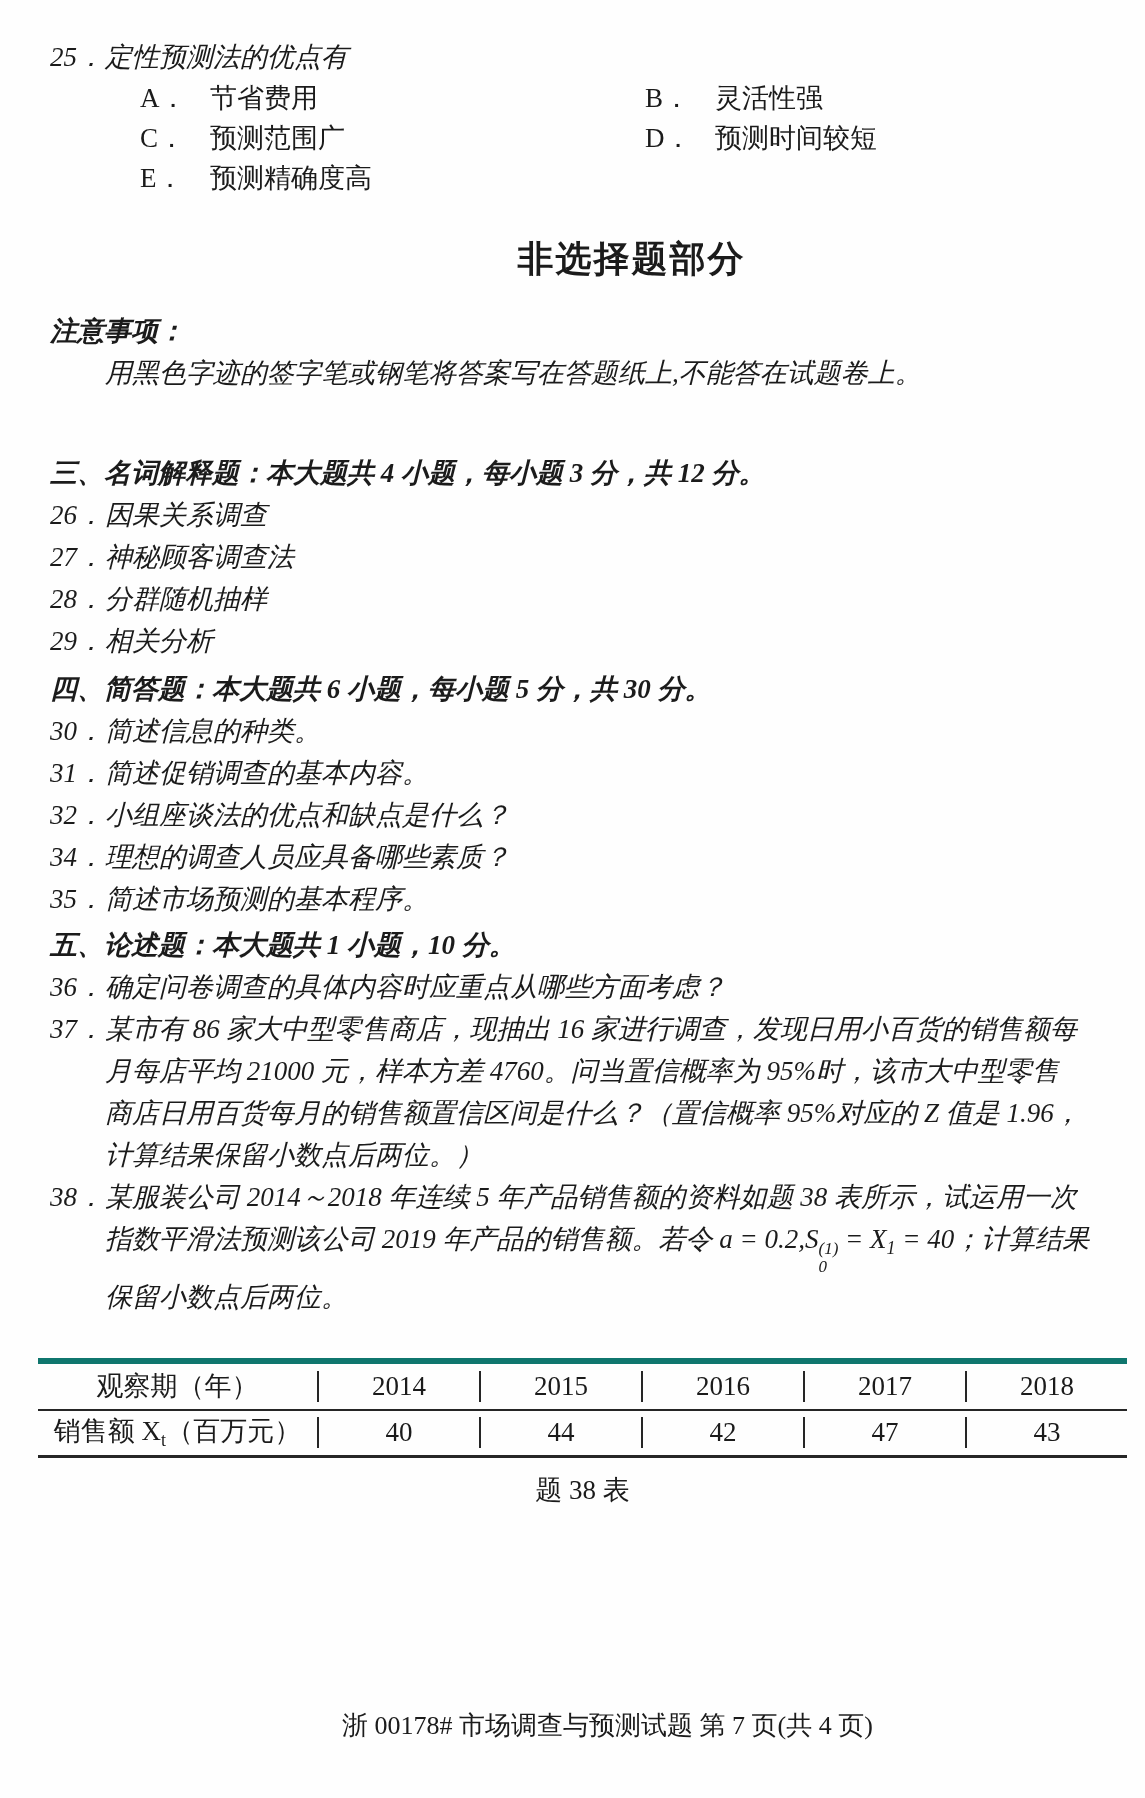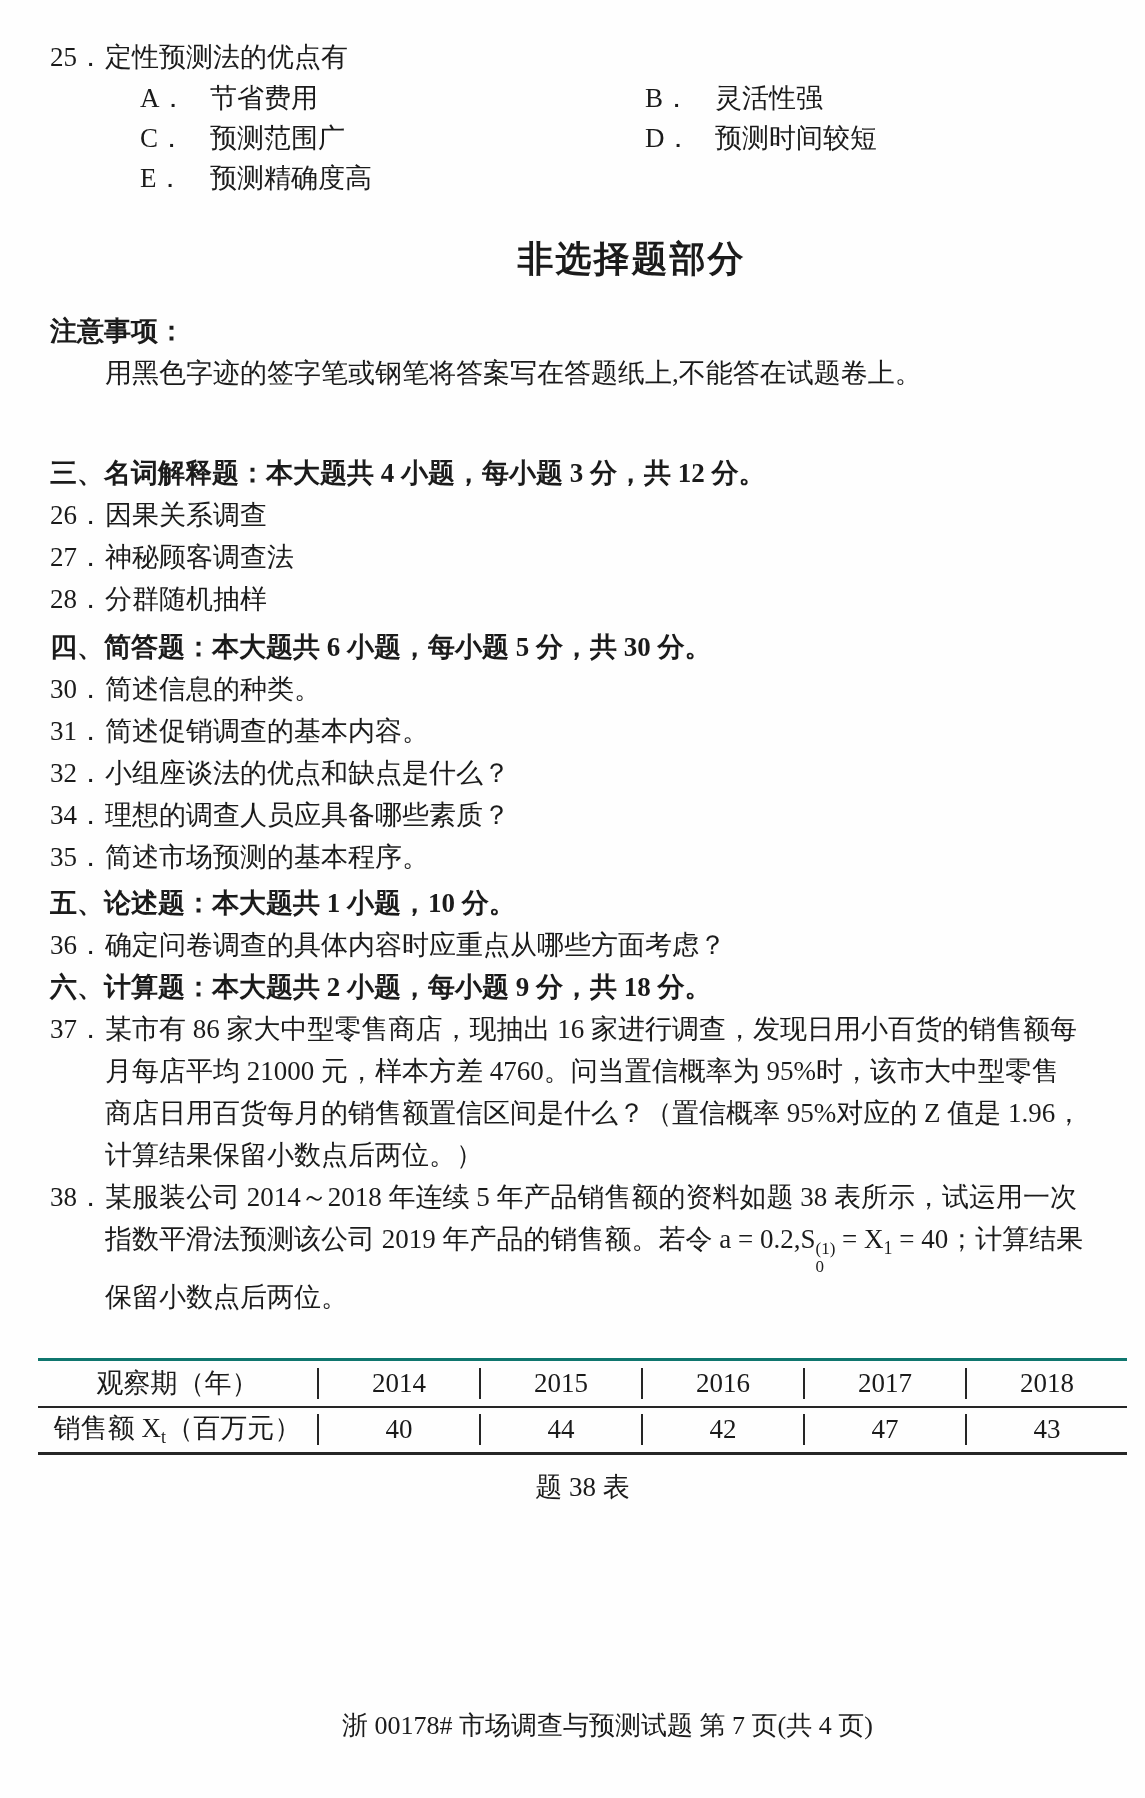--- a/index.html
+++ b/index.html
@@ -11,20 +11,21 @@
     color: #1b1b1b;
     font-family: "Liberation Serif", "DejaVu Serif", serif;
     overflow: hidden;
     box-sizing: border-box;
     padding-top: 36px;
   }
   .line {
     font-size: 27px;
     line-height: 42px;
     white-space: nowrap;
+    font-style: italic;
   }
   .item { padding-left: 50px; }
   .num { display: inline-block; width: 55px; }
   .cont { padding-left: 105px; }
   .bold { font-weight: 700; }
   .optrow { position: relative; height: 40px; line-height: 40px; font-size: 27px; }
   .opt-left { position: absolute; left: 140px; white-space: nowrap; }
   .opt-right { position: absolute; left: 645px; white-space: nowrap; }
   .optlabel { display: inline-block; width: 70px; }
   .big-heading-wrap { padding-left: 118px; text-align: center; margin-top: 36px; height: 50px; }
@@ -41,21 +42,21 @@
     font-size: 17px;
     line-height: 1.05;
     text-align: left;
   }
   sub.inline-sub { font-size: 18px; }
   
   .t38 {
     margin-top: 40px;
     margin-left: 38px;
     width: 1089px;
-    border-top: 3px solid #0f766e;
+    border-top: 6px solid #0f766e;
     border-bottom: 3px solid #262626;
     box-sizing: border-box;
   }
   .t38-row { display: flex; height: 45px; align-items: center; font-size: 27px; }
   .t38-row.data { height: 44px; border-top: 2px solid #262626; }
   .tc { text-align: center; box-sizing: border-box; white-space: nowrap; }
   .c0 { width: 279px; }
   .cy { flex: 1; border-left: 2px solid #262626; }
   .tsub { font-size: 18px; }
   .caption-wrap { margin-top: 14px; margin-left: 38px; width: 1089px; text-align: center; }
@@ -101,20 +102,23 @@
   <div class="line bold sec-gap" style="padding-left:50px;">三、名词解释题：本大题共 4 小题，每小题 3 分，共 12 分。</div>
   <div class="line item">
     <span class="num">26．</span><span>因果关系调查</span>
   </div>
   <div class="line item">
     <span class="num">27．</span><span>神秘顾客调查法</span>
   </div>
   <div class="line item">
     <span class="num">28．</span><span>分群随机抽样</span>
   </div>
+  <div class="line item">
+    <span class="num">29．</span><span>相关分析</span>
+  </div>
 
   <div class="line bold sec-gap-sm" style="padding-left:50px;">四、简答题：本大题共 6 小题，每小题 5 分，共 30 分。</div>
   <div class="line item">
     <span class="num">30．</span><span>简述信息的种类。</span>
   </div>
   <div class="line item">
     <span class="num">31．</span><span>简述促销调查的基本内容。</span>
   </div>
   <div class="line item">
     <span class="num">32．</span><span>小组座谈法的优点和缺点是什么？</span>
@@ -124,21 +128,20 @@
   </div>
   <div class="line item">
     <span class="num">35．</span><span>简述市场预测的基本程序。</span>
   </div>
 
   <div class="line bold sec-gap-xs" style="padding-left:50px;">五、论述题：本大题共 1 小题，10 分。</div>
   <div class="line item">
     <span class="num">36．</span><span>确定问卷调查的具体内容时应重点从哪些方面考虑？</span>
   </div>
 
-  <div class="line bold" style="padding-left:50px;">六、计算题：本大题共 2 小题，每小题 9 分，共 18 分。</div>
   <div class="line item">
     <span class="num">37．</span><span>某市有 86 家大中型零售商店，现抽出 16 家进行调查，发现日用小百货的销售额每</span>
   </div>
   <div class="line cont">月每店平均 21000 元，样本方差 4760。问当置信概率为 95%时，该市大中型零售</div>
   <div class="line cont">商店日用百货每月的销售额置信区间是什么？（置信概率 95%对应的 Z 值是 1.96，</div>
   <div class="line cont">计算结果保留小数点后两位。）</div>
 
   <div class="line item">
     <span class="num">38．</span><span>某服装公司 2014～2018 年连续 5 年产品销售额的资料如题 38 表所示，试运用一次</span>
   </div>

